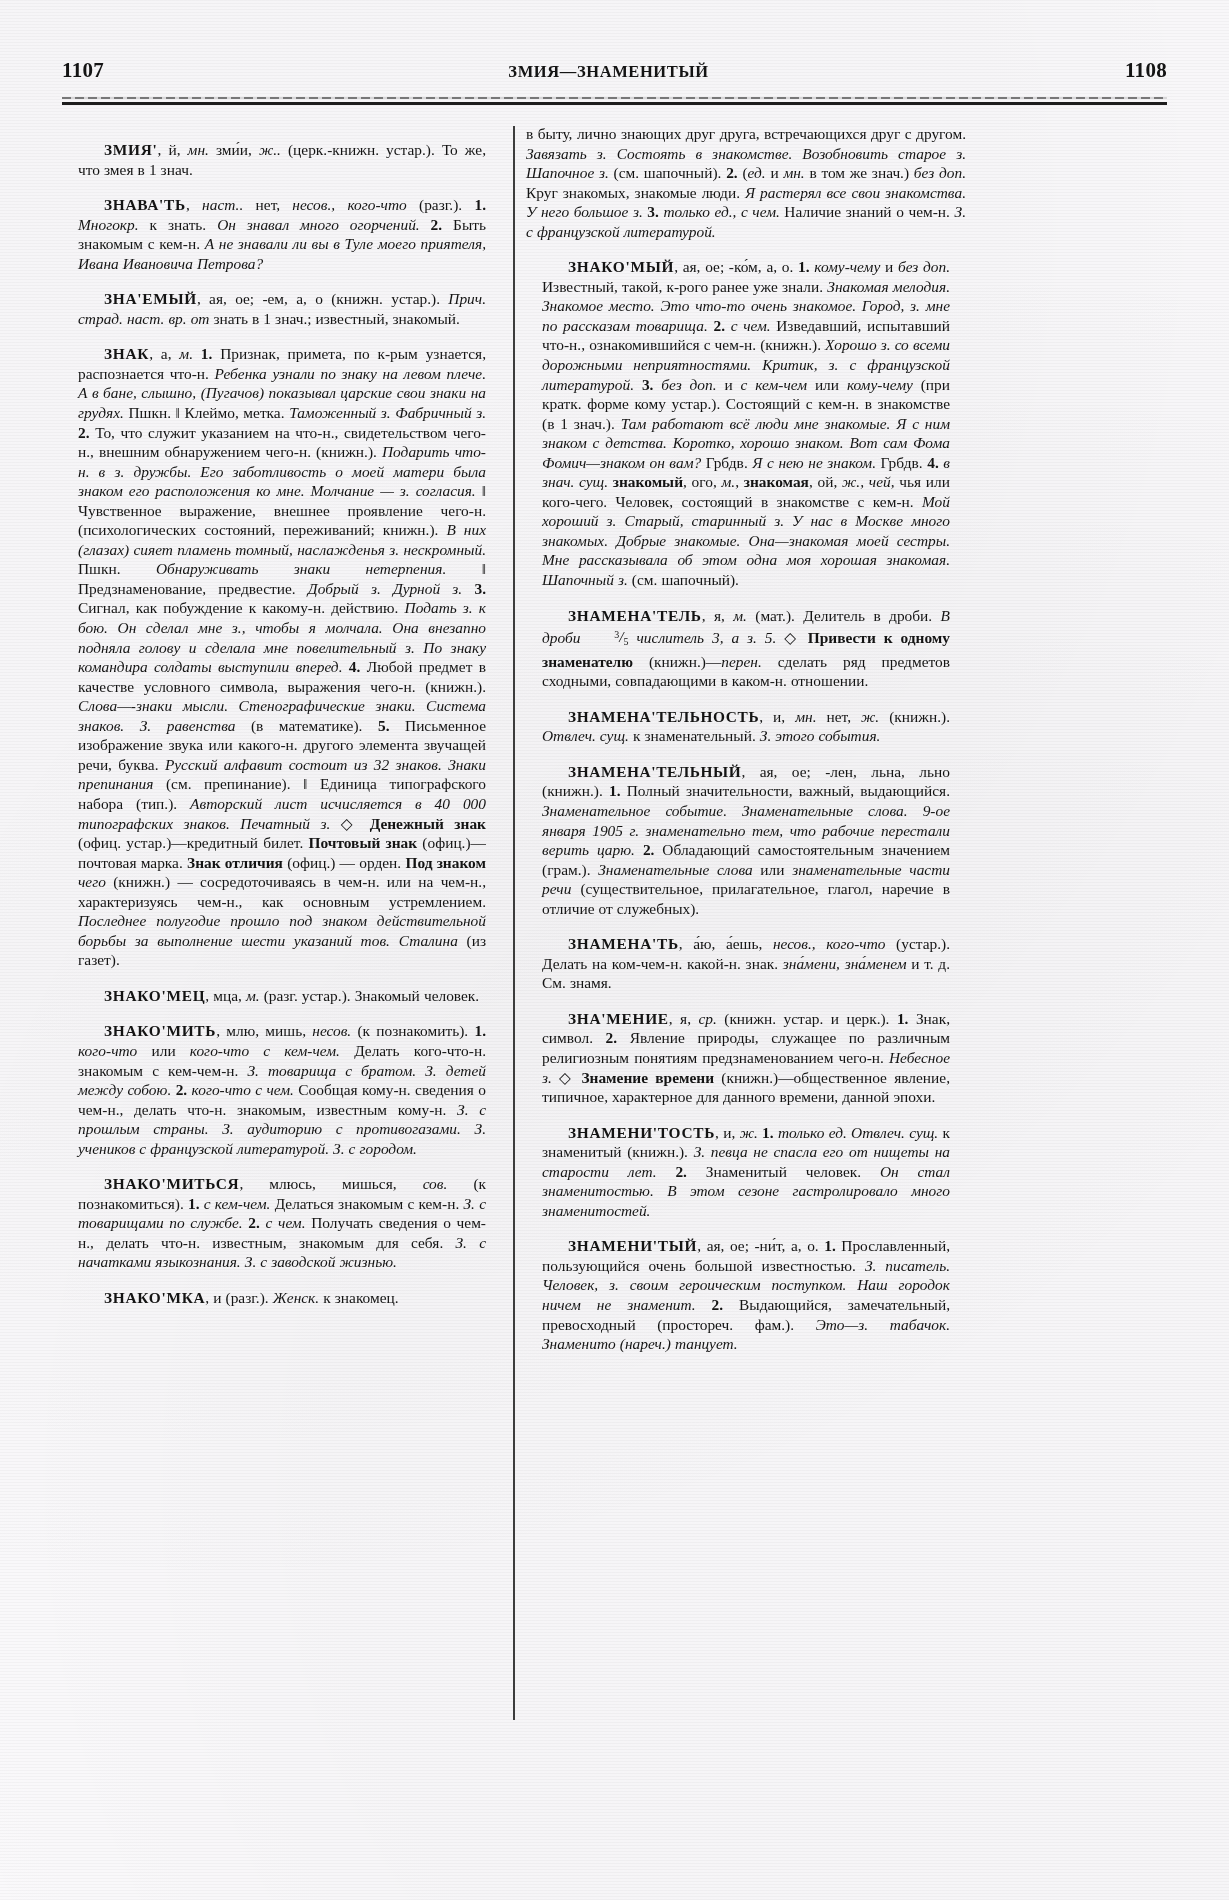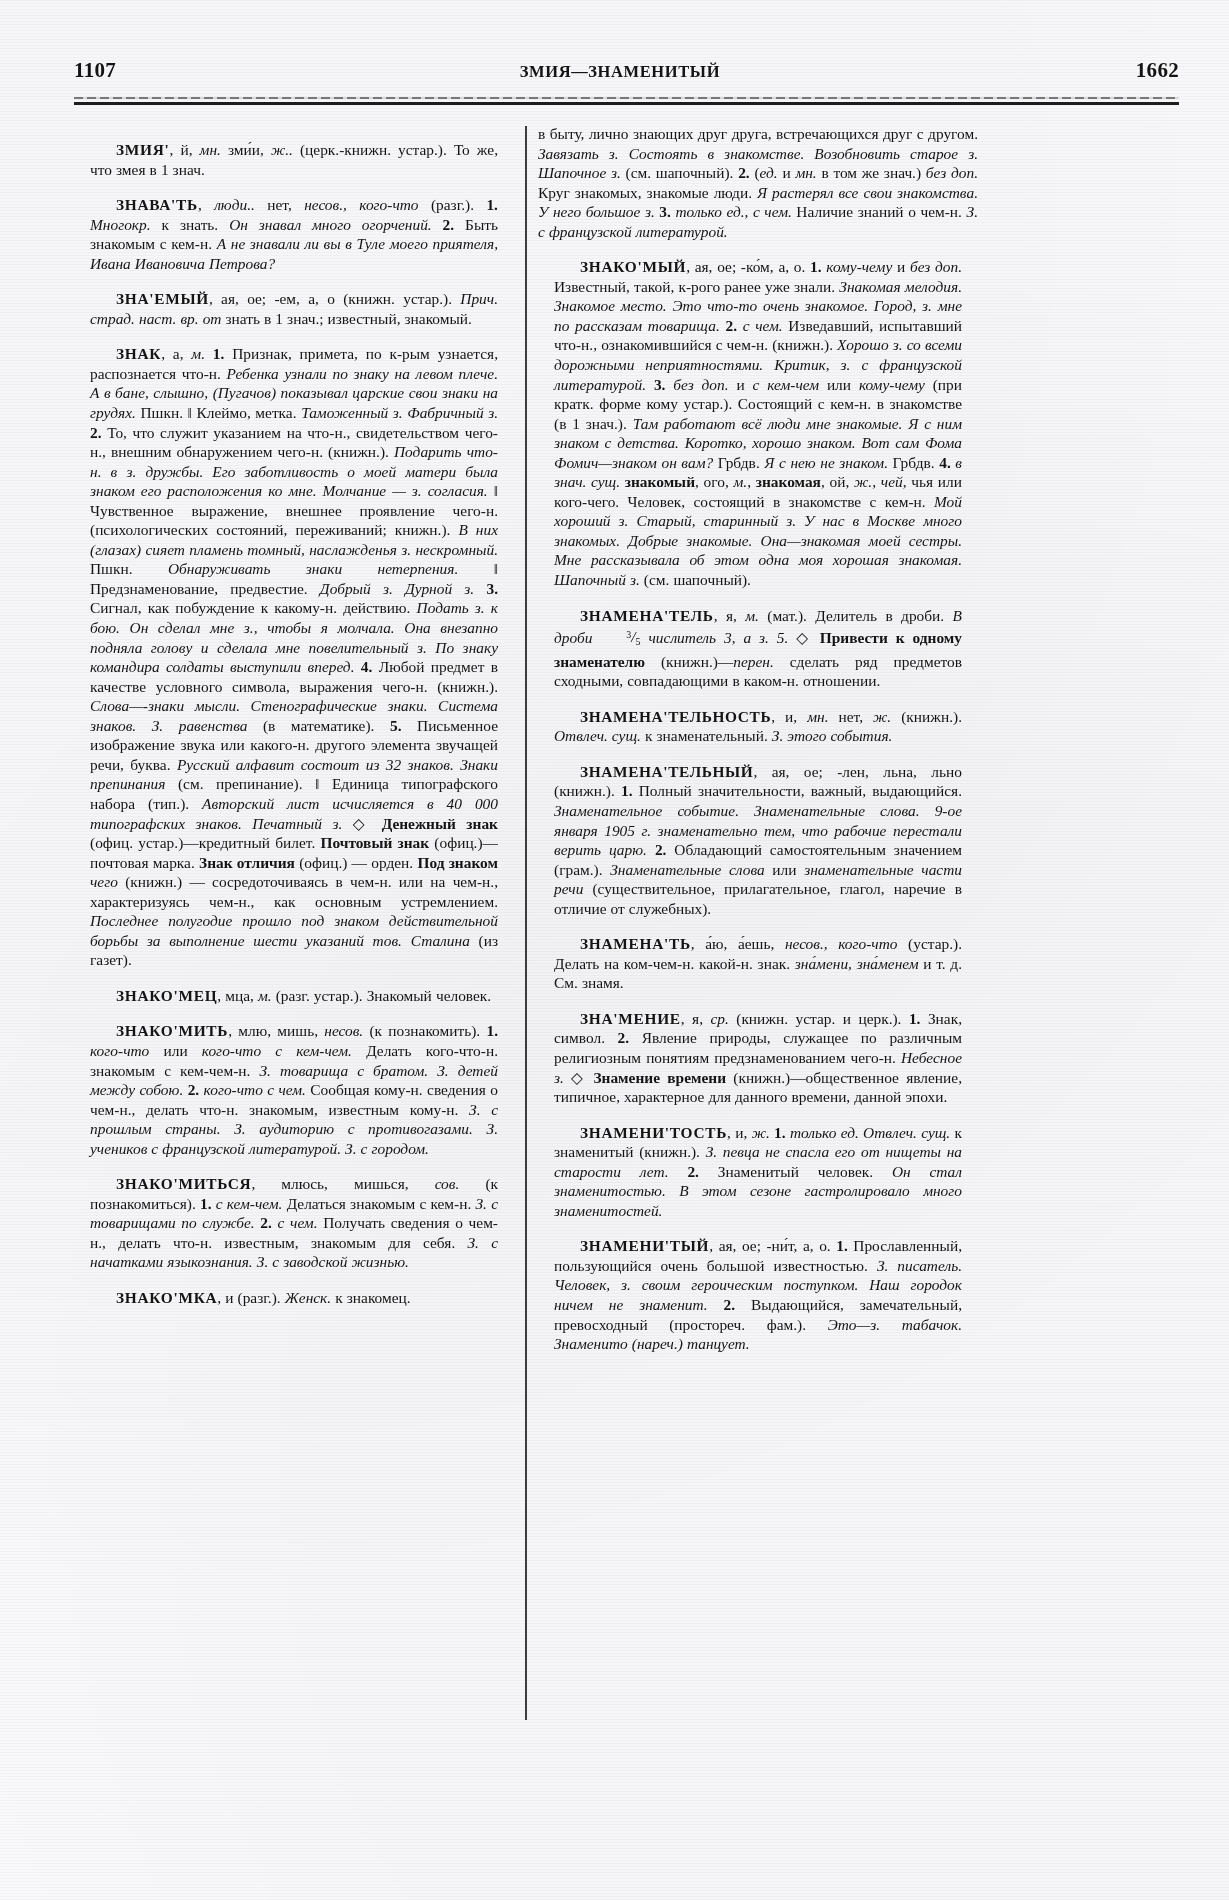--- a/index.html
+++ b/index.html
@@ -19,21 +19,21 @@
   .page {
     position: absolute;
     inset: 0;
     background: #fbfafc;
     background-image:
       radial-gradient(circle at 18% 12%, rgba(0,0,0,0.018) 0 40%, rgba(0,0,0,0) 72%),
       radial-gradient(circle at 82% 78%, rgba(0,0,0,0.02) 0 38%, rgba(0,0,0,0) 70%);
   }
   .sheet {
     position: absolute;
-    left: 74px;
+    left: 62px;
     top: 58px;
     width: 1105px;
     height: 1760px;
   }
 
   
   .runhead {
     position: relative;
     height: 36px;
     display: flex;
@@ -153,32 +153,32 @@
 </style>
 </head>
 <body>
 
 <div class="page">
   <div class="sheet">
 
     <div class="runhead">
       <div class="folio">1107</div>
       <div class="runtitle">ЗМИЯ—ЗНАМЕНИТЫЙ</div>
-      <div class="folio">1662</div>
+      <div class="folio">1108</div>
     </div>
 
     <div class="rule-wrap">
       <div class="rule-thin"></div>
       <div class="rule-thick"></div>
     </div>
 
     <div class="columns">
       <div class="col left" id="col-left">
           <p class="entry"><span class="hw">ЗМИЯ'</span><span>, й, <i>мн.</i> зми́и, <i>ж..</i> (церк.-книжн. устар.). То же, что змея в 1 знач.</span></p>
-          <p class="entry"><span class="hw">ЗНАВА'ТЬ</span><span>, <i>люди..</i> нет, <i>несов., кого-что</i> (разг.). <b>1.</b> <i>Многокр.</i> к знать. <i>Он знавал много огорчений.</i> <b>2.</b> Быть знакомым с кем-н. <i>А не знавали ли вы в Туле моего приятеля, Ивана Ивановича Петрова?</i></span></p>
+          <p class="entry"><span class="hw">ЗНАВА'ТЬ</span><span>, <i>наст..</i> нет, <i>несов., кого-что</i> (разг.). <b>1.</b> <i>Многокр.</i> к знать. <i>Он знавал много огорчений.</i> <b>2.</b> Быть знакомым с кем-н. <i>А не знавали ли вы в Туле моего приятеля, Ивана Ивановича Петрова?</i></span></p>
           <p class="entry"><span class="hw">ЗНА'ЕМЫЙ</span><span>, ая, ое; -ем, а, о (книжн. устар.). <i>Прич. страд. наст. вр. от</i> знать в 1 знач.; известный, знакомый.</span></p>
           <p class="entry"><span class="hw">ЗНАК</span><span>, а, <i>м.</i> <b>1.</b> Признак, примета, по к-рым узнается, распознается что-н. <i>Ребенка узнали по знаку на левом плече. А в бане, слышно, (Пугачов) показывал царские свои знаки на грудях.</i> Пшкн. ‖ Клеймо, метка. <i>Таможенный з. Фабричный з.</i> <b>2.</b> То, что служит указанием на что-н., свидетельством чего-н., внешним обнаружением чего-н. (книжн.). <i>Подарить что-н. в з. дружбы. Его заботливость о моей матери была знаком его расположения ко мне. Молчание — з. согласия.</i> ‖ Чувственное выражение, внешнее проявление чего-н. (психологических состояний, переживаний; книжн.). <i>В них (глазах) сияет пламень томный, наслажденья з. нескромный.</i> Пшкн. <i>Обнаруживать знаки нетерпения.</i> ‖ Предзнаменование, предвестие. <i>Добрый з. Дурной з.</i> <b>3.</b> Сигнал, как побуждение к какому-н. действию. <i>Подать з. к бою. Он сделал мне з., чтобы я молчала. Она внезапно подняла голову и сделала мне повелительный з. По знаку командира солдаты выступили вперед.</i> <b>4.</b> Любой предмет в качестве условного символа, выражения чего-н. (книжн.). <i>Слова—-знаки мысли. Стенографические знаки. Система знаков. З. равенства</i> (в математике). <b>5.</b> Письменное изображение звука или какого-н. другого элемента звучащей речи, буква. <i>Русский алфавит состоит из 32 знаков. Знаки препинания</i> (см. препинание). ‖ Единица типографского набора (тип.). <i>Авторский лист исчисляется в 40 000 типографских знаков. Печатный з.</i> ◇ <b>Денежный знак</b> (офиц. устар.)—кредитный билет. <b>Почтовый знак</b> (офиц.)— почтовая марка. <b>Знак отличия</b> (офиц.) — орден. <b>Под знаком</b> <i>чего</i> (книжн.) — сосредоточиваясь в чем-н. или на чем-н., характеризуясь чем-н., как основным устремлением. <i>Последнее полугодие прошло под знаком действительной борьбы за выполнение шести указаний тов. Сталина</i> (из газет).</span></p>
           <p class="entry"><span class="hw">ЗНАКО'МЕЦ</span><span>, мца, <i>м.</i> (разг. устар.). Знакомый человек.</span></p>
           <p class="entry"><span class="hw">ЗНАКО'МИТЬ</span><span>, млю, мишь, <i>несов.</i> (к познакомить). <b>1.</b> <i>кого-что</i> или <i>кого-что с кем-чем.</i> Делать кого-что-н. знакомым с кем-чем-н. <i>З. товарища с братом. З. детей между собою.</i> <b>2.</b> <i>кого-что с чем.</i> Сообщая кому-н. сведения о чем-н., делать что-н. знакомым, известным кому-н. <i>З. с прошлым страны. З. аудиторию с противогазами. З. учеников с французской литературой. З. с городом.</i></span></p>
           <p class="entry"><span class="hw">ЗНАКО'МИТЬСЯ</span><span>, млюсь, мишься, <i>сов.</i> (к познакомиться). <b>1.</b> <i>с кем-чем.</i> Делаться знакомым с кем-н. <i>З. с товарищами по службе.</i> <b>2.</b> <i>с чем.</i> Получать сведения о чем-н., делать что-н. известным, знакомым для себя. <i>З. с начатками языкознания. З. с заводской жизнью.</i></span></p>
           <p class="entry"><span class="hw">ЗНАКО'МКА</span><span>, и (разг.). <i>Женск.</i> к знакомец.</span></p>
         </div>
       <div class="gutter">
         <div class="divider"></div>
       </div>

